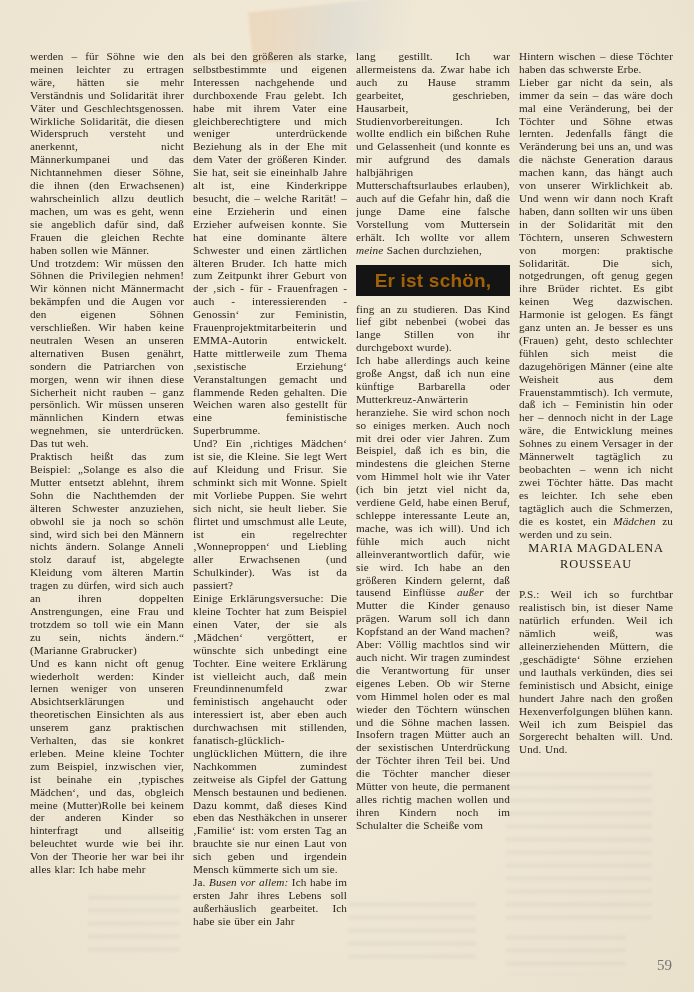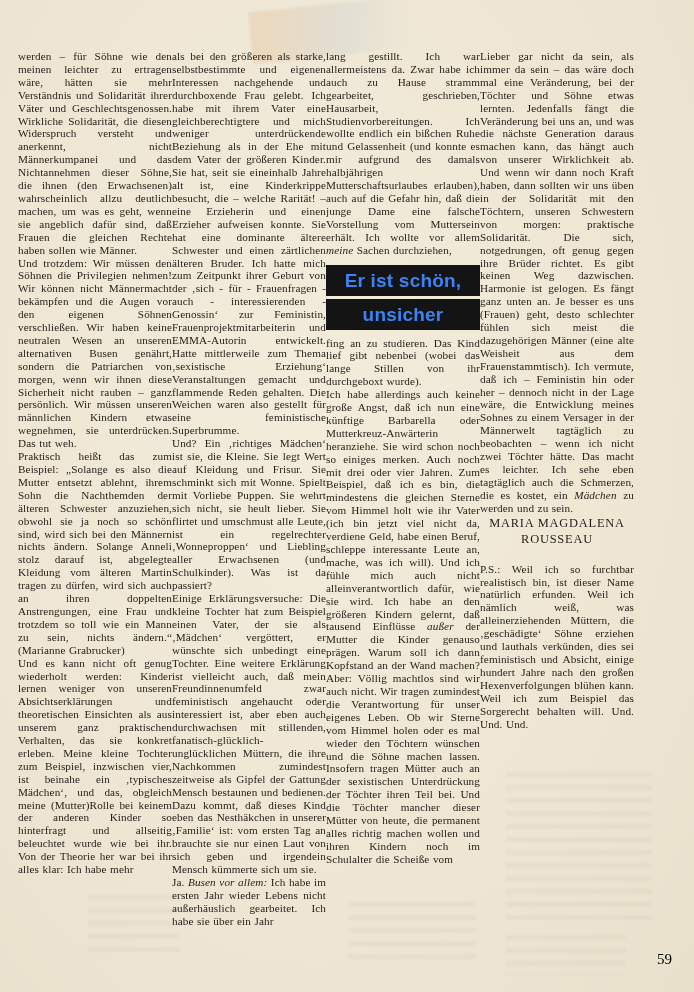--- a/index.html
+++ b/index.html
@@ -7,58 +7,58 @@
     width:694px;height:992px;overflow:hidden;position:relative;
     background:#f0e9d7;
     font-family:"Liberation Serif","DejaVu Serif",serif;
     color:#211d19;
   }
   .paper{
     position:absolute;inset:0;
     background:radial-gradient(ellipse at 45% 40%, #f3ecdb 0%, #efe7d4 55%, #e9e0cc 100%);
   }
   .columns{
-    position:absolute;top:50px;left:18px;
-    display:flex;
+    position:absolute;top:50px;left:30px;
+    display:flex;gap:9px;
   }
   .col{
     width:154px;height:900px;overflow:hidden;
   }
   .col p{
     margin:0;
     font-size:11.2px;
     line-height:12.9px;
     text-align:justify;
     letter-spacing:.1px;
     word-spacing:.6px;
   }
   .col p em{font-style:italic;}
   .pullquote{margin:8px 0 7px 0;}
   .pq-bar{
     background:#141414;
-    color:#3b82f6;
+    color:#a16207;
     font-family:"Liberation Sans","DejaVu Sans",sans-serif;
     font-weight:700;
     font-size:19px;
     height:31px;line-height:31px;
     text-align:center;
     margin-bottom:3px;
     letter-spacing:.2px;
   }
   .pq-bar:last-child{margin-bottom:0;}
   .byline{
     margin:0 0 16px 0;
     font-size:12.4px;
     line-height:16px;
     text-align:center;
     letter-spacing:.8px;
   }
   .page-number{
-    position:absolute;right:22px;bottom:24px;
-    font-size:15px;color:#000000;
+    position:absolute;right:22px;bottom:18px;
+    font-size:15px;color:#737373;
   }
   
   .ghost{position:absolute;pointer-events:none;filter:blur(1.2px);}
   .ghost-top{
     left:250px;top:2px;width:200px;height:52px;
     background:
       linear-gradient(100deg, rgba(210,130,60,.14) 10%, rgba(120,150,190,.12) 45%, transparent 80%);
     transform:rotate(-6deg);
   }
   .ghost-lines{
@@ -87,32 +87,32 @@
   <div class="col">
       <p><span>werden – für Söhne wie den meinen leichter zu ertragen wäre, hätten sie mehr Verständnis und Solidarität ihrer Väter und Geschlechtsgenossen. Wirkliche Solidarität, die diesen Widerspruch versteht und anerkennt, nicht Männerkumpanei und das Nichtannehmen dieser Söhne, die ihnen (den Erwachsenen) wahrscheinlich allzu deutlich machen, um was es geht, wenn sie angeblich dafür sind, daß Frauen die gleichen Rechte haben sollen wie Männer.</span></p>
       <p><span>Und trotzdem: Wir müssen den Söhnen die Privilegien nehmen! Wir können nicht Männermacht bekämpfen und die Augen vor den eigenen Söhnen verschließen. Wir haben keine neutralen Wesen an unseren alternativen Busen genährt, sondern die Patriarchen von morgen, wenn wir ihnen diese Sicherheit nicht rauben – ganz persönlich. Wir müssen unseren männlichen Kindern etwas wegnehmen, sie unterdrücken. Das tut weh.</span></p>
       <p><span>Praktisch heißt das zum Beispiel: „Solange es also die Mutter entsetzt ablehnt, ihrem Sohn die Nachthemden der älteren Schwester anzuziehen, obwohl sie ja noch so schön sind, wird sich bei den Männern nichts ändern. Solange Anneli stolz darauf ist, abgelegte Kleidung vom älteren Martin tragen zu dürfen, wird sich auch an ihren doppelten Anstrengungen, eine Frau und trotzdem so toll wie ein Mann zu sein, nichts ändern.“ (Marianne Grabrucker)</span></p>
       <p><span>Und es kann nicht oft genug wiederholt werden: Kinder lernen weniger von unseren Absichtserklärungen und theoretischen Einsichten als aus unserem ganz praktischen Verhalten, das sie konkret erleben. Meine kleine Tochter zum Beispiel, inzwischen vier, ist beinahe ein ‚typisches Mädchen‘, und das, obgleich meine (Mutter)Rolle bei keinem der anderen Kinder so hinterfragt und allseitig beleuchtet wurde wie bei ihr. Von der Theorie her war bei ihr alles klar: Ich habe mehr</span></p>
     </div>
   <div class="col">
       <p><span>als bei den größeren als starke, selbstbestimmte und eigenen Interessen nachgehende und durchboxende Frau gelebt. Ich habe mit ihrem Vater eine gleichberechtigtere und mich weniger unterdrückende Beziehung als in der Ehe mit dem Vater der größeren Kinder. Sie hat, seit sie eineinhalb Jahre alt ist, eine Kinderkrippe besucht, die – welche Rarität! – eine Erzieherin und einen Erzieher aufweisen konnte. Sie hat eine dominante ältere Schwester und einen zärtlichen älteren Bruder. Ich hatte mich zum Zeitpunkt ihrer Geburt von der ‚sich - für - Frauenfragen - auch - interessierenden -Genossin‘ zur Feministin, Frauenprojektmitarbeiterin und EMMA-Autorin entwickelt. Hatte mittlerweile zum Thema ‚sexistische Erziehung‘ Veranstaltungen gemacht und flammende Reden gehalten. Die Weichen waren also gestellt für eine feministische Superbrumme.</span></p>
       <p><span>Und? Ein ‚richtiges Mädchen‘ ist sie, die Kleine. Sie legt Wert auf Kleidung und Frisur. Sie schminkt sich mit Wonne. Spielt mit Vorliebe Puppen. Sie wehrt sich nicht, sie heult lieber. Sie flirtet und umschmust alle Leute, ist ein regelrechter ‚Wonneproppen‘ und Liebling aller Erwachsenen (und Schulkinder). Was ist da passiert?</span></p>
       <p><span>Einige Erklärungsversuche: Die kleine Tochter hat zum Beispiel einen Vater, der sie als ‚Mädchen‘ vergöttert, er wünschte sich unbedingt eine Tochter. Eine weitere Erklärung ist vielleicht auch, daß mein Freundinnenumfeld zwar feministisch angehaucht oder interessiert ist, aber eben auch durchwachsen mit stillenden, fanatisch-glücklich-unglücklichen Müttern, die ihre Nachkommen zumindest zeitweise als Gipfel der Gattung Mensch bestaunen und bedienen. Dazu kommt, daß dieses Kind eben das Nesthäkchen in unserer ‚Familie‘ ist: vom ersten Tag an brauchte sie nur einen Laut von sich geben und irgendein Mensch kümmerte sich um sie.</span></p>
-      <p><span>Ja. </span><em>Busen vor allem:</em><span> Ich habe im ersten Jahr wieder Lebens nicht außerhäuslich gearbeitet. Ich habe sie über ein Jahr</span></p>
+      <p><span>Ja. </span><em>Busen vor allem:</em><span> Ich habe im ersten Jahr ihres Lebens soll außerhäuslich gearbeitet. Ich habe sie über ein Jahr</span></p>
     </div>
   <div class="col">
       <p><span>lang gestillt. Ich war allermeistens da. Zwar habe ich auch zu Hause stramm gearbeitet, geschrieben, Hausarbeit, Studienvorbereitungen. Ich wollte endlich ein bißchen Ruhe und Gelassenheit (und konnte es mir aufgrund des damals halbjährigen Mutterschaftsurlaubes erlauben), auch auf die Gefahr hin, daß die junge Dame eine falsche Vorstellung vom Muttersein erhält. Ich wollte vor allem </span><em>meine</em><span> Sachen durchziehen,</span></p>
       <div class="pullquote">
         <div class="pq-bar">Er ist schön,</div>
-        <div class="pq-bar">unsicher</div>
       </div>
       <p><span>fing an zu studieren. Das Kind lief gibt nebenbei (wobei das lange Stillen von ihr durchgeboxt wurde).</span></p>
       <p><span>Ich habe allerdings auch keine große Angst, daß ich nun eine künftige Barbarella oder Mutterkreuz-Anwärterin heranziehe. Sie wird schon noch so einiges merken. Auch noch mit drei oder vier Jahren. Zum Beispiel, daß ich es bin, die mindestens die gleichen Sterne vom Himmel holt wie ihr Vater (ich bin jetzt viel nicht da, verdiene Geld, habe einen Beruf, schleppe interessante Leute an, mache, was ich will). Und ich fühle mich auch nicht alleinverantwortlich dafür, wie sie wird. Ich habe an den größeren Kindern gelernt, daß tausend Einflüsse </span><em>außer</em><span> der Mutter die Kinder genauso prägen. Warum soll ich dann Kopfstand an der Wand machen? Aber: Völlig machtlos sind wir auch nicht. Wir tragen zumindest die Verantwortung für unser eigenes Leben. Ob wir Sterne vom Himmel holen oder es mal wieder den Töchtern wünschen und die Söhne machen lassen. Insofern tragen Mütter auch an der sexistischen Unterdrückung der Töchter ihren Teil bei. Und die Töchter mancher dieser Mütter von heute, die permanent alles richtig machen wollen und ihren Kindern noch im Schulalter die Scheiße vom</span></p>
     </div>
   <div class="col">
+      <p><span>Hintern wischen – diese Töchter haben das schwerste Erbe.</span></p>
       <p><span>Lieber gar nicht da sein, als immer da sein – das wäre doch mal eine Veränderung, bei der Töchter und Söhne etwas lernten. Jedenfalls fängt die Veränderung bei uns an, und was die nächste Generation daraus machen kann, das hängt auch von unserer Wirklichkeit ab. Und wenn wir dann noch Kraft haben, dann sollten wir uns üben in der Solidarität mit den Töchtern, unseren Schwestern von morgen: praktische Solidarität. Die sich, notgedrungen, oft genug gegen ihre Brüder richtet. Es gibt keinen Weg dazwischen. Harmonie ist gelogen. Es fängt ganz unten an. Je besser es uns (Frauen) geht, desto schlechter fühlen sich meist die dazugehörigen Männer (eine alte Weisheit aus dem Frauenstammtisch). Ich vermute, daß ich – Feministin hin oder her – dennoch nicht in der Lage wäre, die Entwicklung meines Sohnes zu einem Versager in der Männerwelt tagtäglich zu beobachten – wenn ich nicht zwei Töchter hätte. Das macht es leichter. Ich sehe eben tagtäglich auch die Schmerzen, die es kostet, ein </span><em>Mädchen</em><span> zu werden und zu sein.</span></p>
       <div class="byline">
         <div>MARIA MAGDALENA</div>
         <div>ROUSSEAU</div>
       </div>
       <p><span>P.S.: Weil ich so furchtbar realistisch bin, ist dieser Name natürlich erfunden. Weil ich nämlich weiß, was alleinerziehenden Müttern, die ‚geschädigte‘ Söhne erziehen und lauthals verkünden, dies sei feministisch und Absicht, einige hundert Jahre nach den großen Hexenverfolgungen blühen kann. Weil ich zum Beispiel das Sorgerecht behalten will. Und. Und. Und.</span></p>
     </div>
 </div>
 
 <div class="page-number">59</div>

